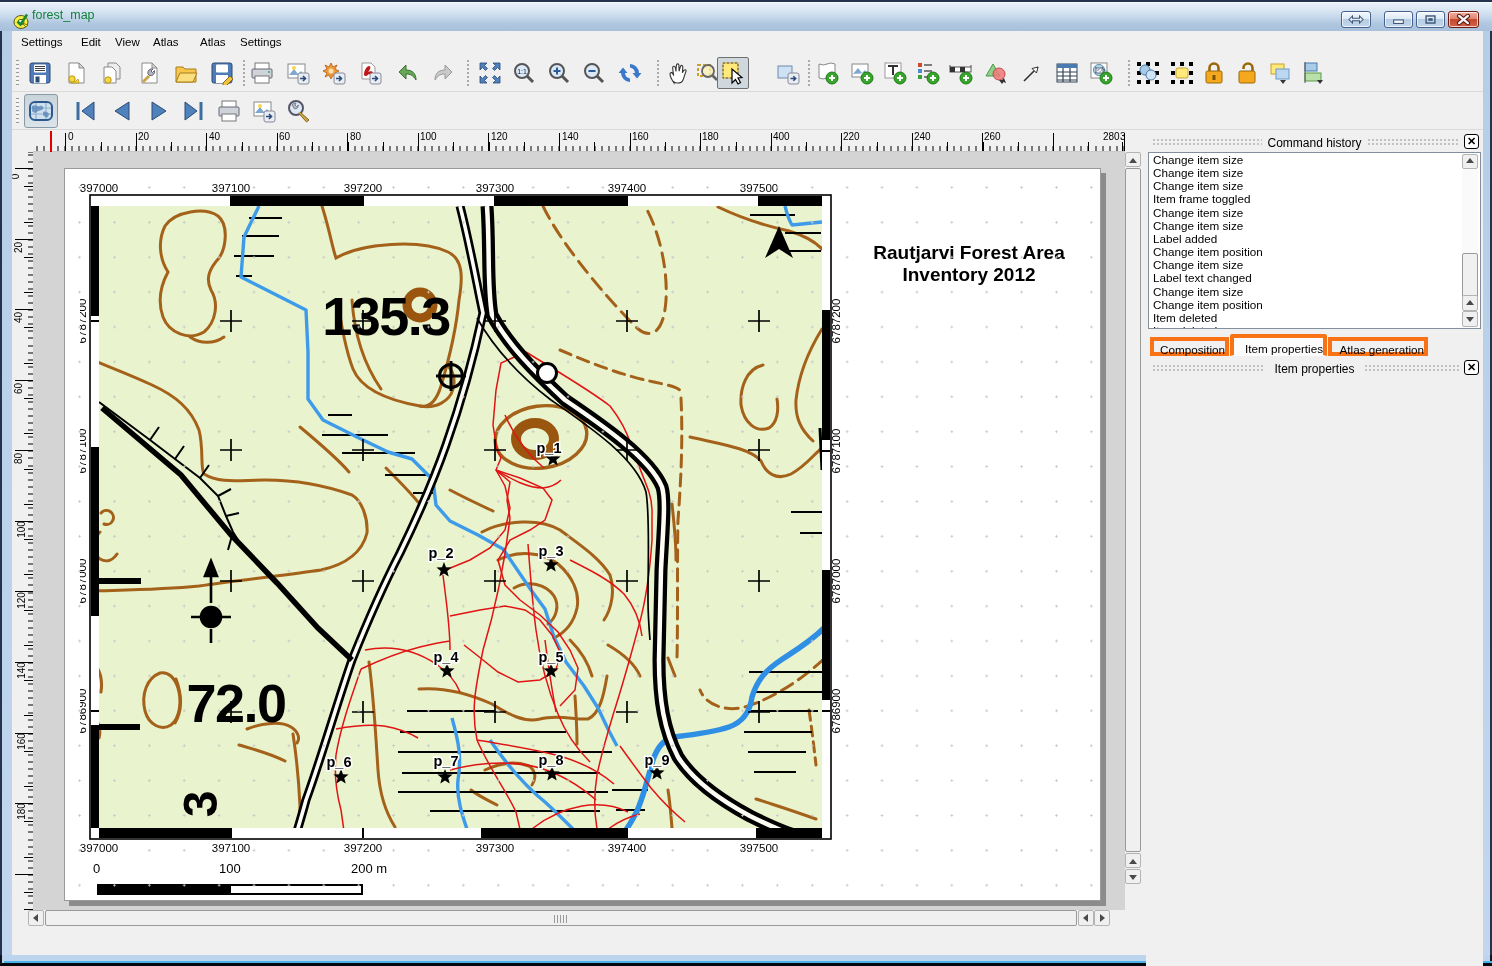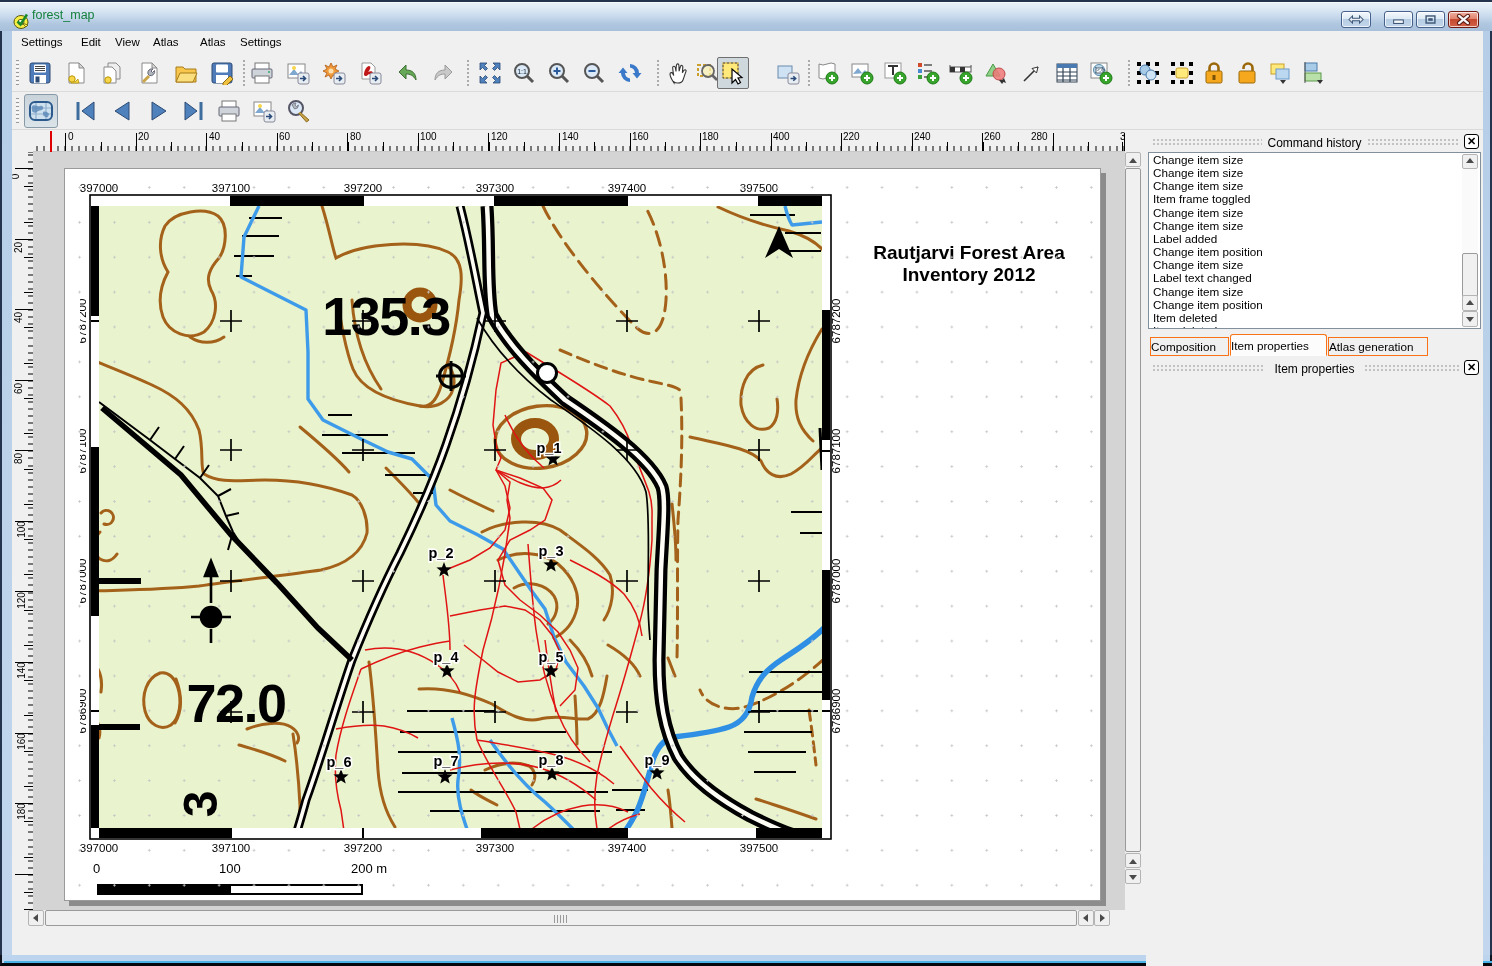--- a/index.html
+++ b/index.html
@@ -54,21 +54,21 @@
 .sbtn{position:absolute;background:#f0f0f0;border:1px solid #b4b4b4;border-radius:2px}
 .sthumb{position:absolute;background:#f0f0f0;border:1px solid #9a9a9a;border-radius:2px}
 
 #dock{left:1146px;top:131px;width:337px;height:960px;background:#f0f0f0;font-size:12px}
 .docktitle{position:absolute;left:0;width:337px;height:17px}
 .docktitle .tex2{position:absolute;top:4px;height:8px;background-image:radial-gradient(circle,#c2c2c2 0.8px,transparent 1.1px);background-size:4px 4px}
 .docktitle .lbl{position:absolute;top:2px;width:100%;text-align:center}
 .dclose{position:absolute;top:0px;width:15px;height:15px;border:1px solid #000;border-radius:3px;background:#fff;font-size:11px;font-weight:bold;text-align:center;line-height:13px}
 #cmdlist{position:absolute;left:2px;top:21px;width:333px;height:177px;background:#fff;border:1px solid #828f9c;line-height:13.15px;font-size:11.7px;overflow:hidden}
 #cmdlist div{padding-left:4px;white-space:nowrap}
-.tab{position:absolute;border:1px solid #f97316;background:#f0f0f0;text-align:left;font-size:11.7px}
+.tab{position:absolute;border:4px solid #f97316;background:#f0f0f0;text-align:right;font-size:11.7px}
 #tabsel{background:#fcfcfc;border-bottom:1px solid #fcfcfc;z-index:2}
 
 #status{left:2px;top:930px;width:1488px;height:25px;background:#f0f0f0;font-size:11.5px}
 .sfield{position:absolute;top:7px;height:17px;border:1px solid #9b9b9b;border-radius:1px;background:#f0f0f0;padding:2px 4px;white-space:nowrap}
 #zoomdd{position:absolute;top:5px;left:328px;width:100px;height:19px;border:1px solid #7b7b7b;background:#fff;padding:2px 4px}
 #zoomdd .dbtn{position:absolute;right:1px;top:1px;width:17px;height:16px;background:linear-gradient(#f5f5f5,#ddd);border-left:1px solid #aaa}
 #grip{position:absolute;right:6px;top:8px;width:12px;height:12px;background:repeating-linear-gradient(135deg,transparent 0 3px,#9a9a9a 3px 5px)}
 </style></head><body>
 <div id="win">
 
@@ -403,21 +403,21 @@
       <span class="hnum" style="left:317px">80</span>
       <span class="hnum" style="left:387px">100</span>
       <span class="hnum" style="left:458px">120</span>
       <span class="hnum" style="left:529px">140</span>
       <span class="hnum" style="left:599px">160</span>
       <span class="hnum" style="left:669px">180</span>
       <span class="hnum" style="left:740px">400</span>
       <span class="hnum" style="left:810px">220</span>
       <span class="hnum" style="left:881px">240</span>
       <span class="hnum" style="left:951px">260</span>
-      <span class="hnum" style="left:998px">280</span>
+      <span class="hnum" style="left:1070px">280</span>
       <span class="hnum" style="left:1087px">300</span>
 </div>
 <div class="abs" id="rcorner"></div>
 <div class="abs" id="redmark"></div>
 <div class="abs" id="vruler">
       <div class="minor"></div>
       <div class="mid"></div>
       <div class="major"></div>
 <span class="vnum" style="top:19px">0</span>
       <span class="vnum" style="top:90px">20</span>

